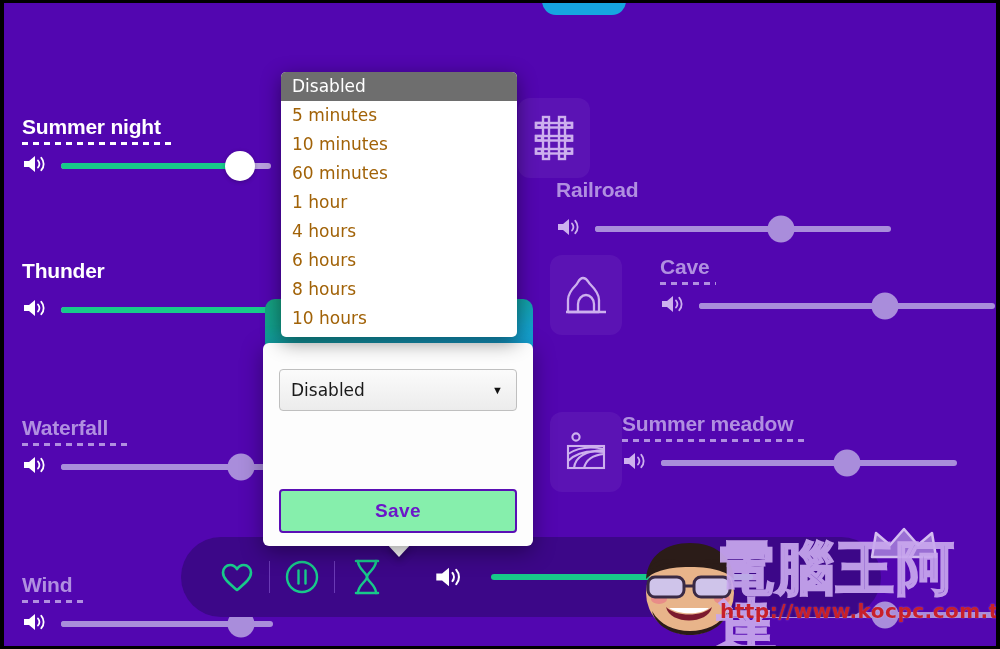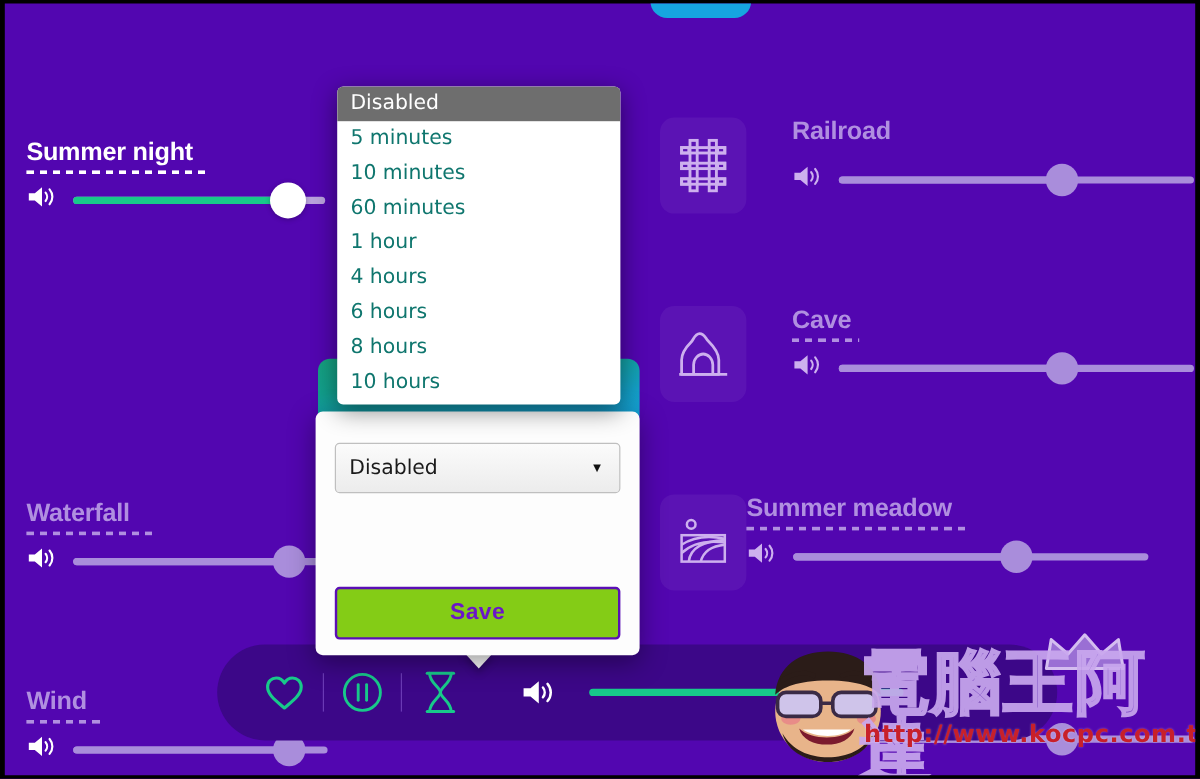--- a/index.html
+++ b/index.html
@@ -76,34 +76,34 @@
     border:1px solid #bfbfbf;border-radius:4px;
     display:flex;align-items:center;box-sizing:border-box;
   }
   .select-value{
     flex:1;padding-left:11px;font-size:17px;color:#1a1a1a;
     font-family:"DejaVu Sans",sans-serif;
   }
   .select-caret{margin-right:13px;font-size:11px;color:#111;line-height:1;}
   .save-btn{
     position:absolute;left:275px;top:486px;width:238px;height:44px;
-    background:#84cc16;border:2px solid #5b0fb5;border-radius:4px;
+    background:#86efac;border:2px solid #5b0fb5;border-radius:4px;
     color:#6b16c9;font-size:19px;font-weight:bold;letter-spacing:.4px;
     display:flex;align-items:center;justify-content:center;box-sizing:border-box;
     cursor:pointer;
   }
   
   .option-list{
     position:absolute;left:277px;top:69px;width:236px;
     background:#ffffff;border-radius:5px;
     box-shadow:0 5px 20px rgba(0,0,0,.45);
     padding:0 0 4px 0;overflow:hidden;
   }
   .option{
-    font-size:17px;color:#0f766e;padding:3px 0 3px 11px;line-height:23px;
+    font-size:17px;color:#a16207;padding:3px 0 3px 11px;line-height:23px;
     font-family:"DejaVu Sans",sans-serif;white-space:nowrap;cursor:pointer;
   }
   .option.selected{background:#6e6e6e;color:#ffffff;font-weight:500;}
   
   .control-bar{
     position:absolute;left:177px;top:534px;width:700px;height:80px;
     background:#3c0788;border-radius:40px;
     display:flex;align-items:center;
   }
   .ctrl{width:64px;display:flex;align-items:center;justify-content:center;cursor:pointer;}
@@ -147,20 +147,38 @@
             </svg>
         </span>
         <div class="track active" style="width:210px;">
           <div class="fill" style="width:85%"></div>
           <div class="thumb" style="left:85%"></div>
         </div>
       </div>
     </div>
   </div>
 
+  <div class="sound-row" style="left:18px;top:256px;width:262px;">
+    <div class="row-body" style="width:100%;">
+      <div class="sound-name active">Thunder</div>
+      <div class="dash-underline active hidden" style="width:96px;"></div>
+      <div class="slider-line">
+        <span class="spk">
+          <svg width="26" height="20" viewBox="0 0 26 20">
+              <path d="M2 7h5l6-5v16l-6-5H2z" fill="#fff"></path>
+              <path d="M16 6.5a5.5 5.5 0 010 7" stroke="#fff" stroke-width="1.8" fill="none" stroke-linecap="round"></path>
+              <path d="M19.3 3.8a9.4 9.4 0 010 12.4" stroke="#fff" stroke-width="1.8" fill="none" stroke-linecap="round"></path>
+            </svg>
+        </span>
+        <div class="track active" style="width:212px;">
+          <div class="fill" style="width:100%"></div>
+        </div>
+      </div>
+    </div>
+  </div>
 
   <div class="sound-row" style="left:18px;top:413px;width:262px;">
     <div class="row-body" style="width:100%;">
       <div class="sound-name inactive">Waterfall</div>
       <div class="dash-underline inactive" style="width:108px;"></div>
       <div class="slider-line">
         <span class="spk">
           <svg width="26" height="20" viewBox="0 0 26 20">
               <path d="M2 7h5l6-5v16l-6-5H2z" fill="#fff"></path>
               <path d="M16 6.5a5.5 5.5 0 010 7" stroke="#fff" stroke-width="1.8" fill="none" stroke-linecap="round"></path>
@@ -188,21 +206,21 @@
             </svg>
         </span>
         <div class="track inactive" style="width:212px;">
           <div class="fill" style="width:85%"></div>
           <div class="thumb" style="left:85%"></div>
         </div>
       </div>
     </div>
   </div>
 
-  <div class="sound-row" style="left:546px;top:95px;">
+  <div class="sound-row" style="left:514px;top:95px;flex-direction:column;">
     <div class="icon-tile">
       <svg width="46" height="50" viewBox="0 0 46 50" fill="none" stroke="#cdb0ee" stroke-width="2.4">
         <rect x="12" y="4" width="6" height="42"></rect>
           <rect x="28" y="4" width="6" height="42"></rect>
         <rect x="5" y="10" width="36" height="4.5"></rect>
           <rect x="5" y="23" width="36" height="4.5"></rect>
           <rect x="5" y="36" width="36" height="4.5"></rect>
         <rect x="5" y="10" width="6" height="4.5"></rect>
           <rect x="35" y="10" width="6" height="4.5"></rect>
         <rect x="5" y="23" width="6" height="4.5"></rect>

